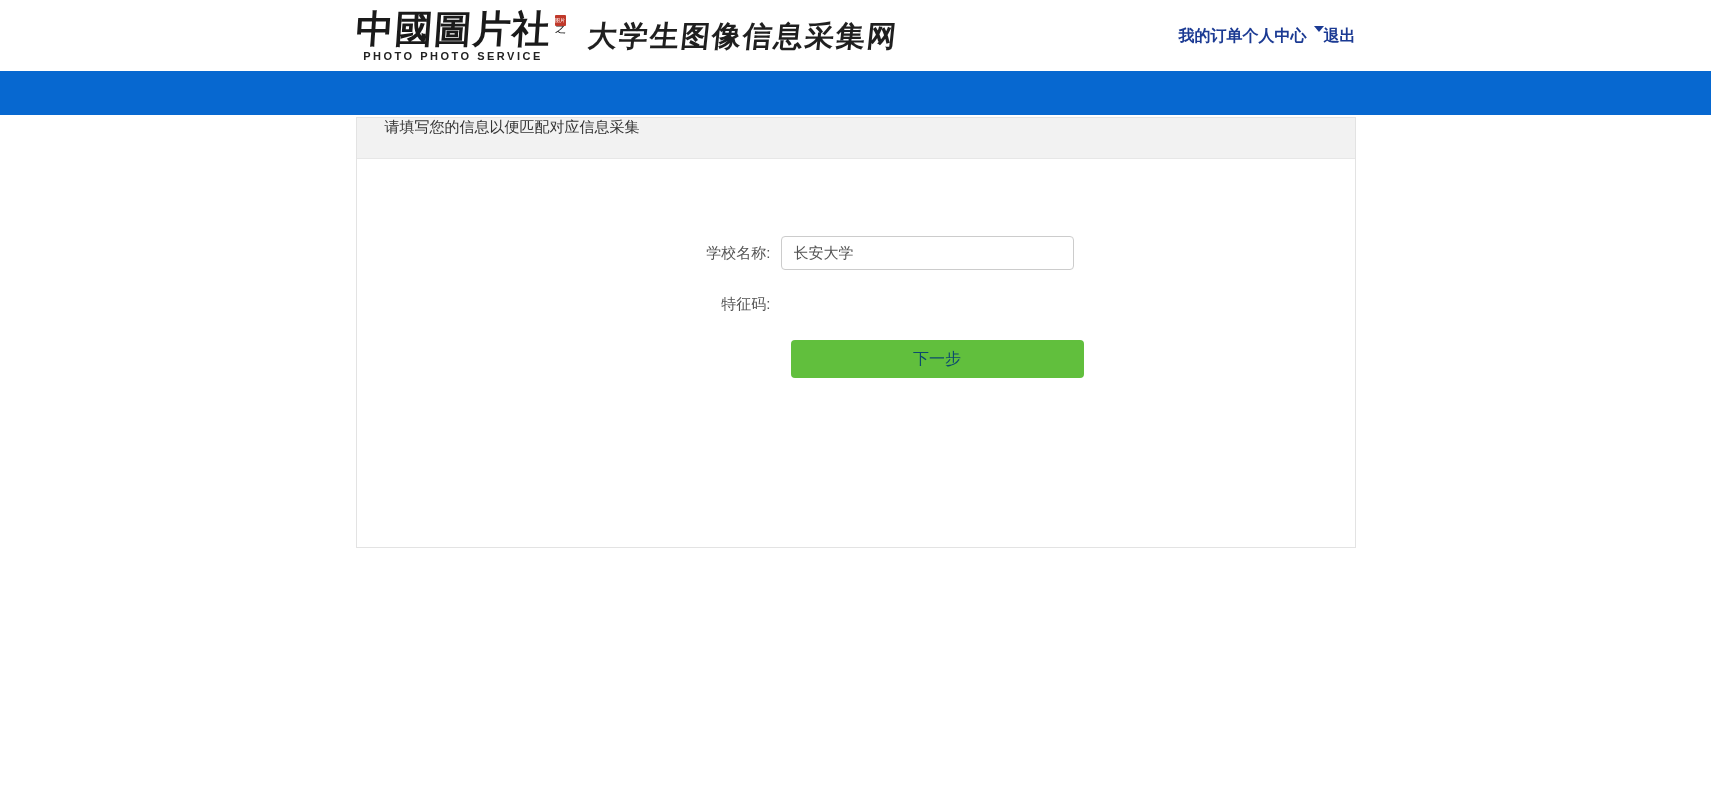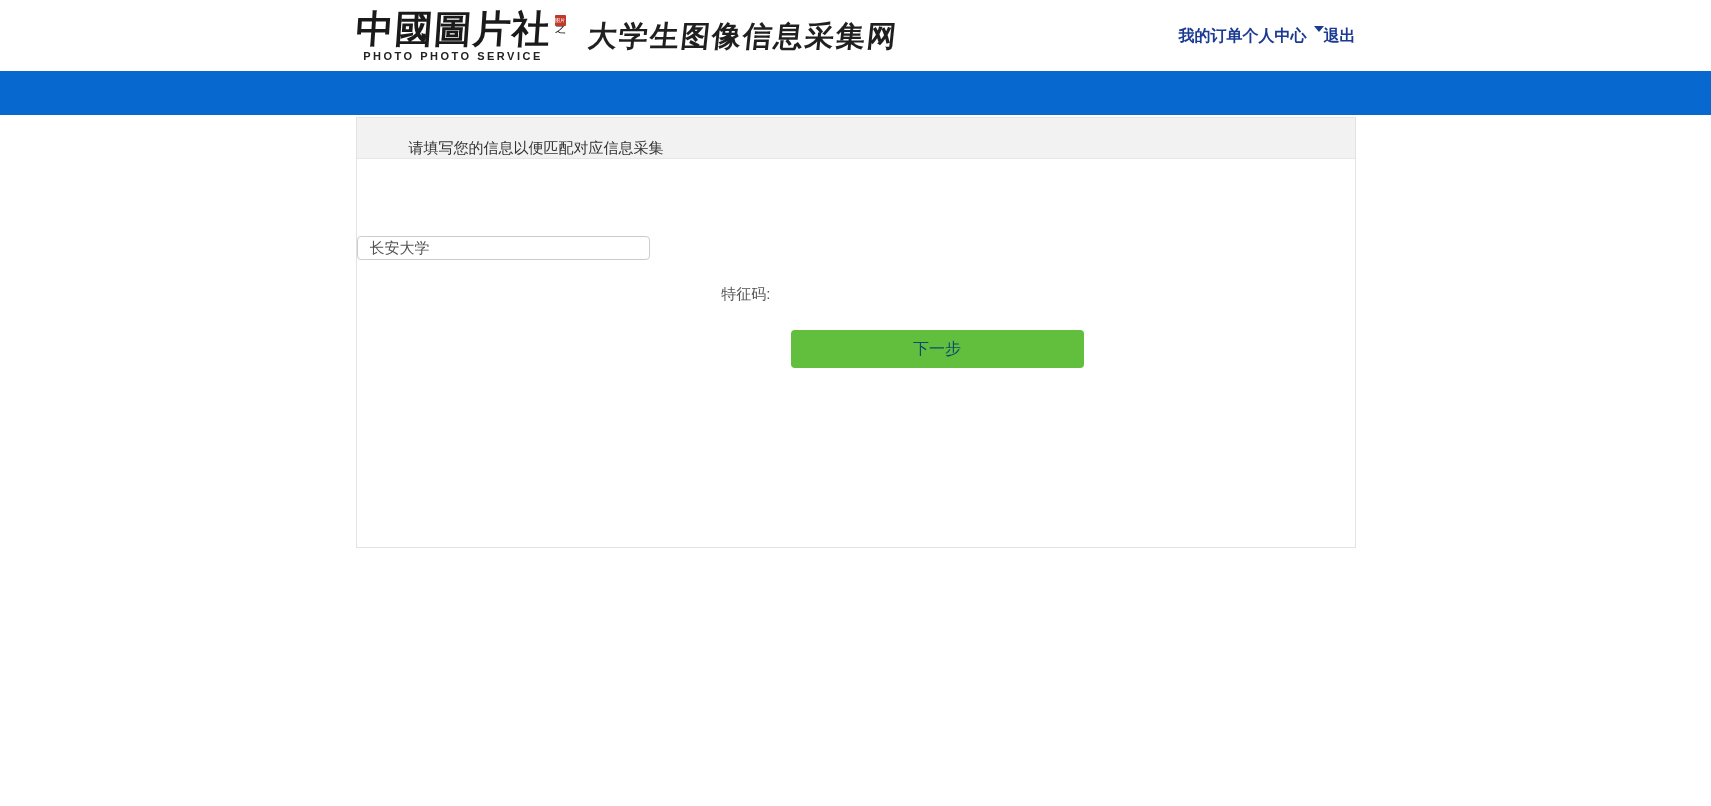--- a/index.html
+++ b/index.html
@@ -36,30 +36,30 @@
   .caret-down { width: 0; height: 0; border-left: 5px solid transparent;
     border-right: 5px solid transparent; border-top: 6px solid #1b3a93; display: inline-block; }
 
   
   .navbar { width: 100%; height: 44px; }
 
   
   .panel-wrap { width: 1000px; margin: 2px auto 0 auto; }
   .panel { border: 1px solid #e3e3e3; background: #fff; }
   .panel-heading { height: 41px; background: #f2f2f2; border-bottom: 1px solid #e7e7e7;
-    display: flex; align-items: flex-end; padding-left: 52px;
+    display: flex; align-items: flex-start; padding-left: 28px;
     font-size: 15px; color: #333; }
   .panel-body { height: 388px; background: #ffffff; }
 
   .form-row { display: flex; align-items: center; }
   .form-row.first { padding-top: 77px; }
   .form-row + .form-row { margin-top: 25px; }
   .form-label { width: 424px; text-align: right; padding-right: 10px;
     font-size: 15px; color: #555; }
-  .text-input { width: 293px; height: 24px; border: 1px solid #ccc;
+  .text-input { width: 293px; height: 34px; border: 1px solid #ccc;
     border-radius: 4px; padding: 6px 12px; font-size: 15px; color: #555;
     font-family: "Liberation Sans", "DejaVu Sans", sans-serif; outline: none;
     background: #fff; }
   .btn-row { margin-top: 26px; display: flex; }
   .btn-spacer { width: 434px; }
   .submit-btn { width: 293px; height: 38px; border: none; border-radius: 4px;
     color: #0c4a6e; font-size: 16px; cursor: pointer;
     font-family: "Liberation Sans", "DejaVu Sans", sans-serif; }
 </style>
 </head>
@@ -95,20 +95,21 @@
 <div class="navbar" style="background: rgb(7, 104, 208);"></div>
 
 <div class="panel-wrap">
   <div class="panel">
     <div class="panel-heading">
       <span>请填写您的信息以便匹配对应信息采集</span>
     </div>
     <div class="panel-body">
 
       <div class="form-row first">
+        <label class="form-label">学校名称:</label>
         <input class="text-input" type="text" value="长安大学" style="">
       </div>
 
       <div class="form-row">
         <label class="form-label">特征码:</label>
       </div>
 
       <div class="btn-row">
         <span class="btn-spacer"></span>
         <button class="submit-btn" style="background: rgb(97, 191, 61);">下一步</button>

